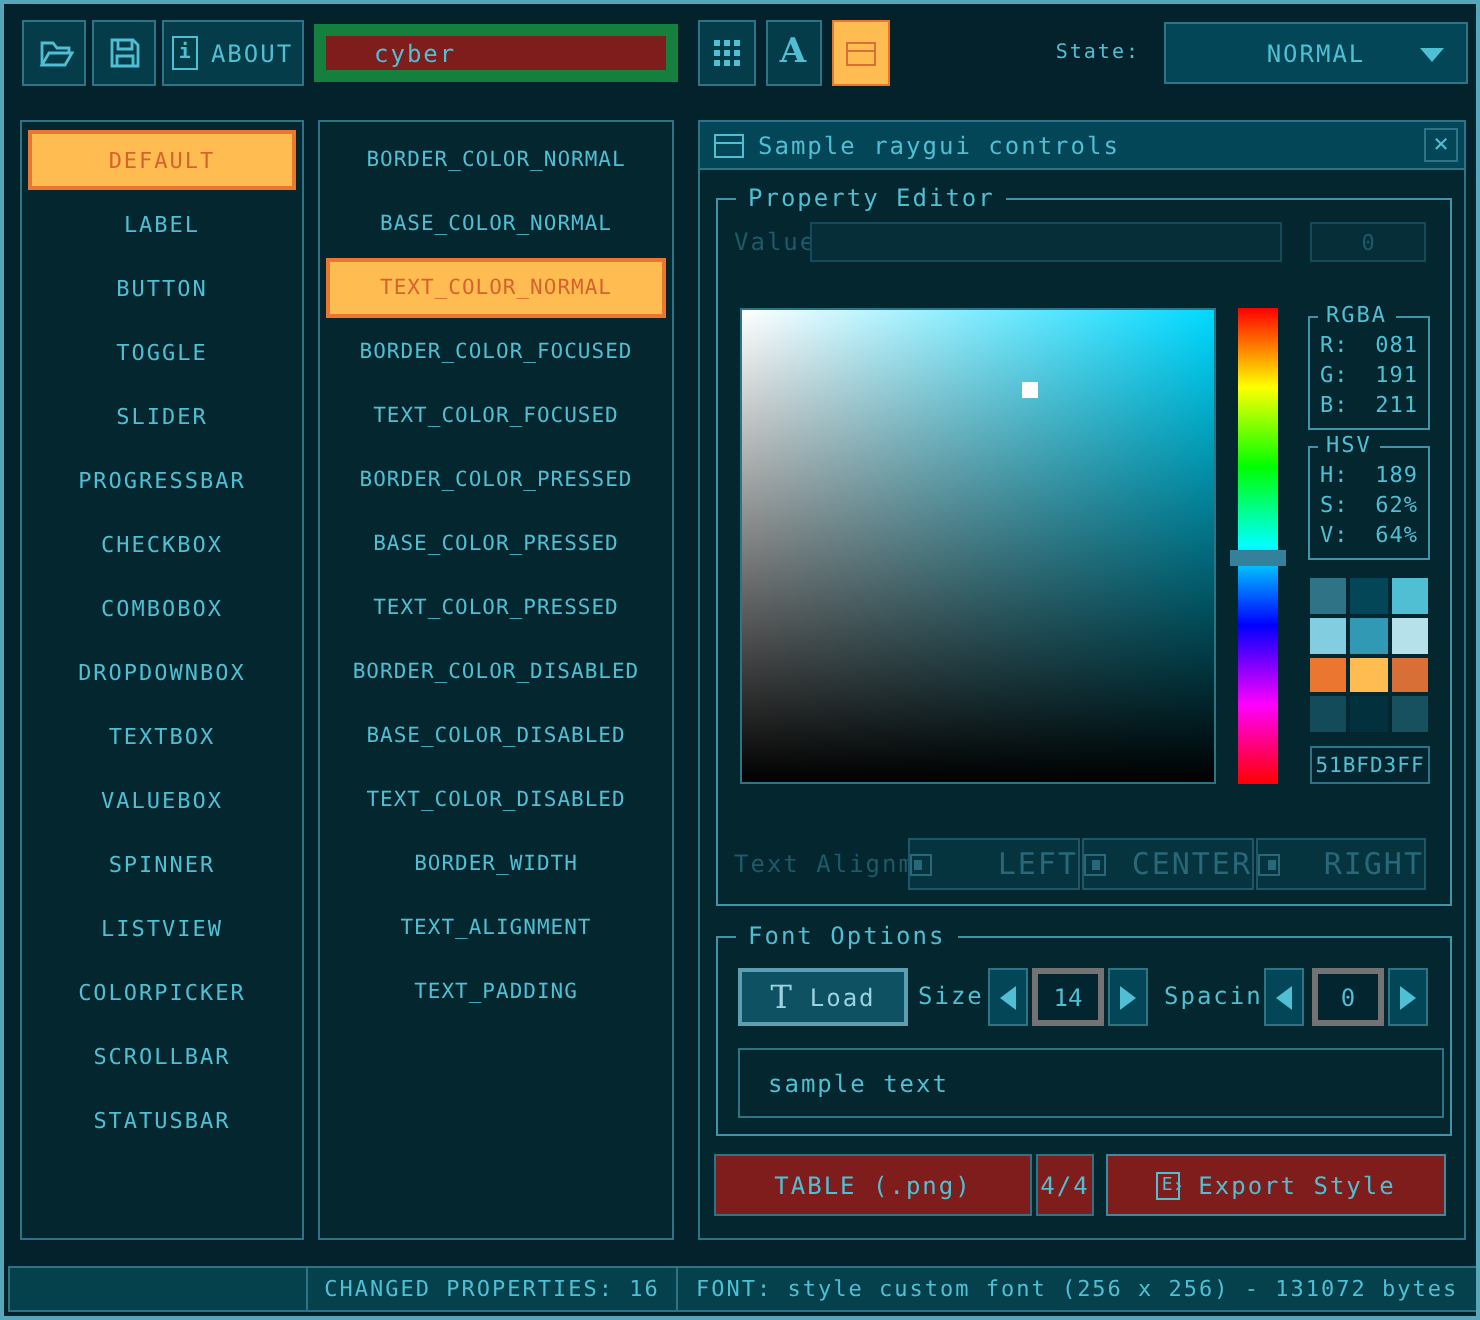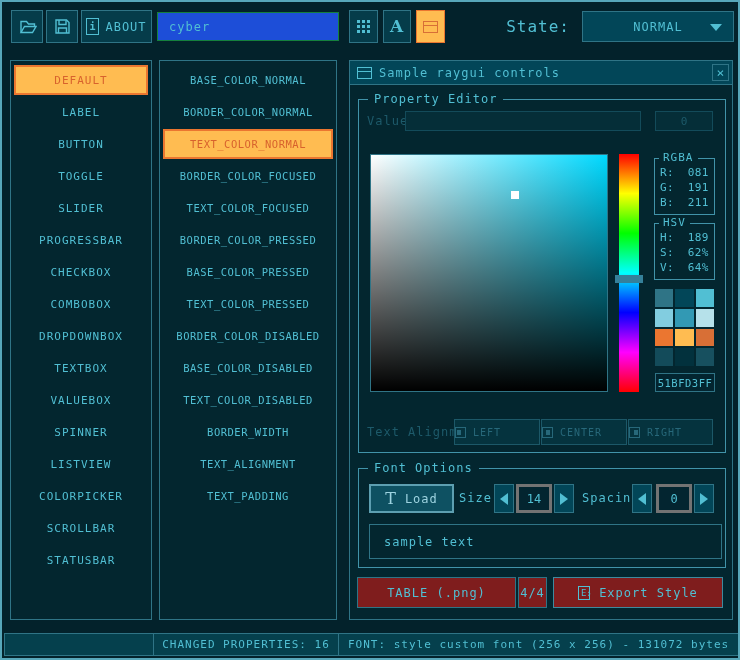--- a/index.html
+++ b/index.html
@@ -7,24 +7,24 @@
        background:#03222b;border:2px solid #57a7ba;overflow:hidden;
        font-family:"DejaVu Sans Mono",monospace;color:#51bfd3;}
   
   .tb-btn{position:absolute;top:8px;height:33px;background:#053c4a;border:1px solid #2f7486;
           box-sizing:border-box;display:flex;align-items:center;justify-content:center;gap:6px;
           color:#51bfd3;font-size:12px;letter-spacing:1px;cursor:pointer;}
   .tb-open{left:9px;width:32px}.tb-save{left:44px;width:32px}.tb-about{left:79px;width:71px}
   .tb-grid{left:347px;width:29px}.tb-font{left:381px;width:28px}
   .tb-win{left:414px;width:29px;background:#ffbc51;border-color:#eb7630;color:#d86f36;}
   .name-input{position:absolute;left:155px;top:10px;width:182px;height:29px;box-sizing:border-box;
-          background:#1d4ed8;border:1px solid #15803d;color:#51bfd3;outline:none;
-          font:12px "DejaVu Sans Mono",monospace;letter-spacing:1px;padding:0 11px;}
+          background:#7f1d1d;border:6px solid #15803d;color:#51bfd3;outline:none;
+          font:12px "DejaVu Sans Mono",monospace;letter-spacing:1px;padding:0 24px;}
   .state-label{position:absolute;left:498px;top:8px;width:70px;height:33px;line-height:33px;
-          text-align:right;font-size:16px;letter-spacing:1px;}
+          text-align:right;font-size:10px;letter-spacing:1px;}
   .state-dd{position:absolute;left:580px;top:9px;width:152px;height:31px;box-sizing:border-box;
           background:#024658;border:1px solid #2f7486;display:flex;align-items:center;
           justify-content:center;font-size:12px;letter-spacing:1px;cursor:pointer;}
   .dd-arrow{position:absolute;right:11px;top:12px;width:0;height:0;
           border-left:6px solid transparent;border-right:6px solid transparent;border-top:7px solid #51bfd3;}
   
   .svg-icon{display:block}
   .grid-glyph{position:relative;width:13px;height:13px;}
   .grid-glyph::before{content:"";position:absolute;left:0;top:0;width:3px;height:3px;background:currentColor;
           box-shadow:5px 0 0,10px 0 0,0 5px 0,5px 5px 0,10px 5px 0,0 10px 0,5px 10px 0,10px 10px 0;}
@@ -87,22 +87,22 @@
   .cg-row{display:flex;justify-content:space-between;font-size:11px;line-height:15px;letter-spacing:.5px;}
   .palette{position:absolute;left:296px;top:189px;width:59px;height:77px;display:grid;
           grid-template-columns:repeat(3,1fr);grid-template-rows:repeat(4,1fr);gap:2px;}
   .swatch{cursor:pointer;}
   .hex-box{position:absolute;left:296px;top:273px;width:60px;height:19px;box-sizing:border-box;
           background:#032530;border:1px solid #2f7486;display:flex;align-items:center;justify-content:center;
           font-size:10.5px;letter-spacing:.5px;cursor:text;}
   .align-label{position:absolute;left:8px;top:319px;height:26px;line-height:26px;font-size:12px;
           letter-spacing:1px;white-space:nowrap;overflow:hidden;width:88px;}
   .align-btn{position:absolute;top:319px;height:26px;width:86px;box-sizing:border-box;background:#05333e;
-          border:1px solid #1c5868;color:#27687a;display:flex;align-items:center;justify-content:flex-start;
-          gap:7px;font-size:10px;letter-spacing:1px;cursor:pointer;}
+          border:1px solid #1c5868;color:#27687a;display:flex;align-items:center;justify-content:space-between;
+          gap:7px;font-size:15px;letter-spacing:1px;cursor:pointer;}
   .ab-left{left:95px;}.ab-center{left:182px;}.ab-right{left:269px;width:85px;}
   .load-btn{position:absolute;left:10px;top:15px;width:85px;height:29px;box-sizing:border-box;
           background:#0e5162;border:2px solid #5d9fb1;color:#9dd3e0;display:flex;align-items:center;
           justify-content:center;gap:8px;font-size:12px;letter-spacing:1px;cursor:pointer;}
   .fo-label{position:absolute;top:15px;height:29px;line-height:29px;font-size:12px;letter-spacing:1px;}
   .fl-size{left:100px;}.fl-spacing{left:223px;}
   .spin-btn{position:absolute;top:15px;width:20px;height:29px;box-sizing:border-box;background:#024658;
           border:1px solid #2f7486;display:flex;align-items:center;justify-content:center;cursor:pointer;}
   .spin-val{position:absolute;top:15px;width:36px;height:29px;box-sizing:border-box;background:#032530;
           border:3px solid #737373;display:flex;align-items:center;justify-content:center;
@@ -176,22 +176,22 @@
       <div class="list-item">TEXTBOX</div>
       <div class="list-item">VALUEBOX</div>
       <div class="list-item">SPINNER</div>
       <div class="list-item">LISTVIEW</div>
       <div class="list-item">COLORPICKER</div>
       <div class="list-item">SCROLLBAR</div>
       <div class="list-item">STATUSBAR</div>
     </div>
 
   <div class="panel panel-props">
+      <div class="list-item">BORDER_COLOR_NORMAL</div>
       <div class="list-item">BASE_COLOR_NORMAL</div>
-      <div class="list-item">BORDER_COLOR_NORMAL</div>
       <div class="list-item selected">TEXT_COLOR_NORMAL</div>
       <div class="list-item">BORDER_COLOR_FOCUSED</div>
       <div class="list-item">TEXT_COLOR_FOCUSED</div>
       <div class="list-item">BORDER_COLOR_PRESSED</div>
       <div class="list-item">BASE_COLOR_PRESSED</div>
       <div class="list-item">TEXT_COLOR_PRESSED</div>
       <div class="list-item">BORDER_COLOR_DISABLED</div>
       <div class="list-item">BASE_COLOR_DISABLED</div>
       <div class="list-item">TEXT_COLOR_DISABLED</div>
       <div class="list-item">BORDER_WIDTH</div>

